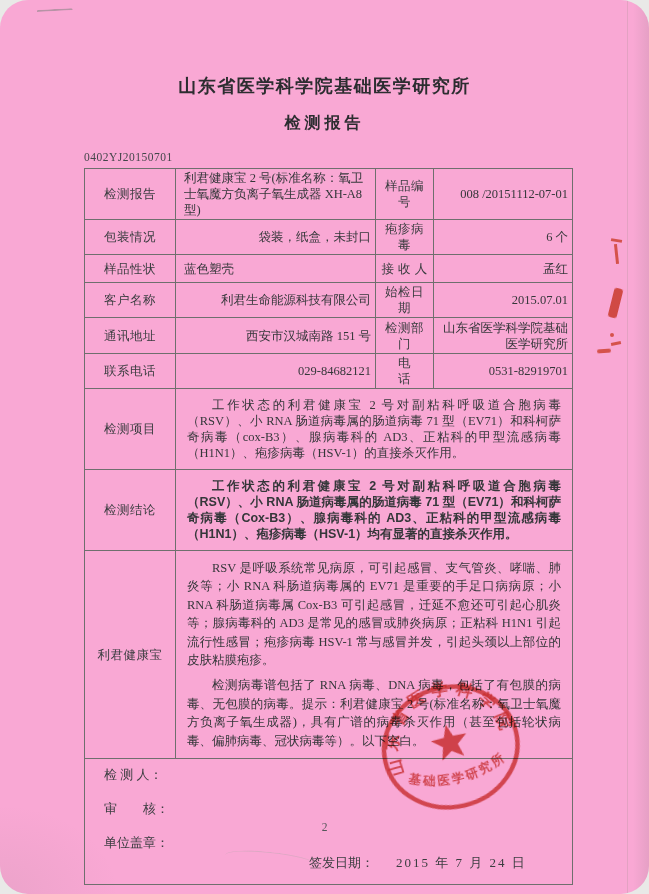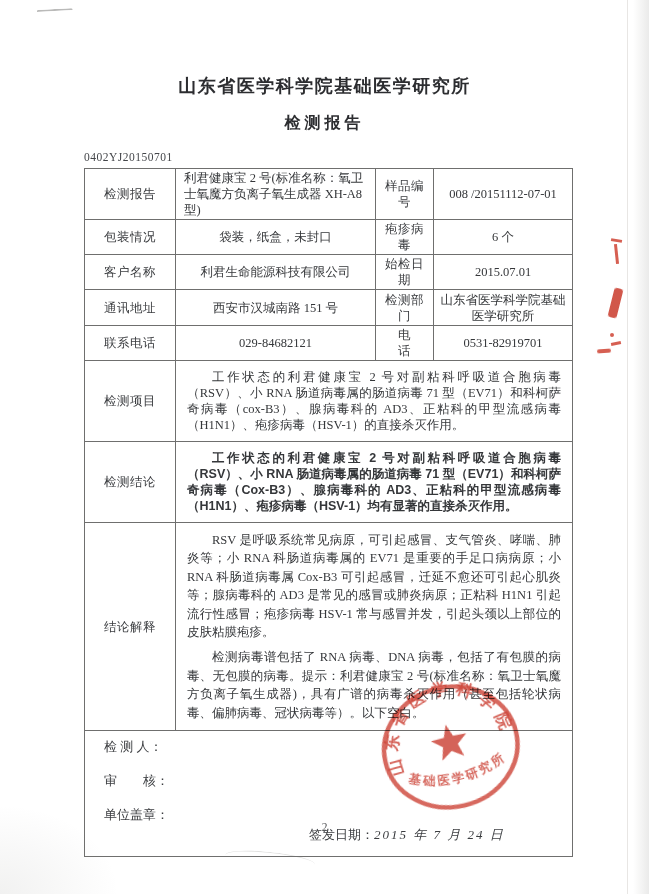--- a/index.html
+++ b/index.html
@@ -1,21 +1,22 @@
 <!DOCTYPE html>
 <html lang="zh"><head>
 <meta charset="utf-8">
 <style>
   html,body{margin:0;padding:0;background:#e9e9e7;}
   .page{
     position:relative;width:649px;height:894px;margin:0 auto;
-    background:#ffffff;
+    background:#f9a8d4;
     overflow:hidden;
     font-family:"Liberation Serif","DejaVu Serif",serif;
     color:#35373a;
+    border-radius:28px;
   }
   
   .page::after{content:"";position:absolute;right:0;top:0;width:16px;height:100%;
     background:linear-gradient(to right,rgba(0,0,0,0),rgba(110,110,105,.14));pointer-events:none;}
   .paper-edge-line{position:absolute;left:627px;top:0;width:1px;height:100%;background:rgba(150,140,130,.22);}
   .corner-shade{position:absolute;left:0;bottom:0;width:120px;height:90px;
     background:radial-gradient(ellipse at bottom left,rgba(120,120,115,.10),rgba(0,0,0,0) 70%);}
   .staple{position:absolute;left:37px;top:9px;width:36px;height:7px;
     border-top:2px solid rgba(130,130,128,.55);transform:rotate(-3deg);border-radius:2px;}
   .crease{position:absolute;left:225px;top:852px;width:90px;height:14px;
@@ -25,31 +26,31 @@
     font-size:18px;font-weight:bold;letter-spacing:1.5px;color:#2c2d30;}
   .subtitle{position:absolute;top:113px;left:0;width:100%;text-align:center;
     font-size:16px;font-weight:bold;letter-spacing:4px;color:#2c2d30;}
   .doc-number{position:absolute;top:151px;left:84px;font-size:11.5px;letter-spacing:.5px;color:#44464a;}
 
   table.report{position:absolute;top:168px;left:84px;width:488px;
     border-collapse:collapse;table-layout:fixed;}
   table.report td{border:1px solid #6f6f6e;font-size:12.5px;vertical-align:middle;
     padding:1px 4px;line-height:16px;}
   td.lab{text-align:center;color:#3b3d40;letter-spacing:.5px;}
-  td.val{text-align:center;}
+  td.val{text-align:right;}
   td.val.left{text-align:left;padding-left:8px;}
   td.wrap2{line-height:15px;padding:2px 6px;}
   td.longtext{text-align:justify;padding:3px 9px;line-height:16.5px;font-size:12.4px;}
   td.longtext p{margin:7px;text-indent:2em;}
   td.conclusion-cell{font-weight:bold;line-height:17px;font-family:"Liberation Sans","DejaVu Sans",sans-serif;font-size:12.2px;}
   td.explain-cell p{line-height:18.4px;}
   td.sig-cell{position:relative;padding:0;}
   .sig-label{position:absolute;left:19px;font-size:13px;color:#3b3d40;white-space:pre;}
   .issue-line{position:absolute;font-size:13px;color:#3b3d40;white-space:nowrap;}
-  .issue-date{letter-spacing:2px;font-style:italic;}
+  .issue-date{margin-left:22px;letter-spacing:2px;}
 
   .page-number{position:absolute;top:821px;left:0;width:649px;text-align:center;
     font-size:11.5px;color:#55575a;}
 
   
   .stamp{position:absolute;left:376px;top:680px;width:150px;height:136px;
     transform:rotate(-13deg);opacity:.92;mix-blend-mode:multiply;filter:blur(.3px);z-index:5;}
 
   
   .frag{position:absolute;filter:blur(.4px);opacity:.85;}
@@ -91,20 +92,26 @@
       <td class="lab">样品编号</td>
       <td class="val">008 /20151112-07-01</td>
     </tr>
     <tr style="height:27px">
       <td class="lab">包装情况</td>
       <td class="val">袋装，纸盒，未封口</td>
       <td class="lab">疱疹病毒</td>
       <td class="val">6 个</td>
     </tr>
     <tr style="height:28px">
+      <td class="lab">样品性状</td>
+      <td class="val left">蓝色塑壳</td>
+      <td class="lab">接 收 人</td>
+      <td class="val">孟红</td>
+    </tr>
+    <tr style="height:28px">
       <td class="lab">客户名称</td>
       <td class="val">利君生命能源科技有限公司</td>
       <td class="lab">始检日期</td>
       <td class="val">2015.07.01</td>
     </tr>
     <tr style="height:36px">
       <td class="lab">通讯地址</td>
       <td class="val">西安市汉城南路 151 号</td>
       <td class="lab">检测部门</td>
       <td class="val wrap2">山东省医学科学院基础医学研究所</td>
@@ -125,21 +132,21 @@
     </tr>
 
     <tr style="height:70px">
       <td class="lab">检测结论</td>
       <td class="longtext conclusion-cell" colspan="3">
         <p>工作状态的利君健康宝 2 号对副粘科呼吸道合胞病毒（RSV）、小 RNA 肠道病毒属的肠道病毒 71 型（EV71）和科柯萨奇病毒（Cox-B3）、腺病毒科的 AD3、正粘科的甲型流感病毒（H1N1）、疱疹病毒（HSV-1）均有显著的直接杀灭作用。</p>
       </td>
     </tr>
 
     <tr style="height:154px">
-      <td class="lab">结论解释</td>
+      <td class="lab">利君健康宝</td>
       <td class="longtext explain-cell" colspan="3">
         <p>RSV 是呼吸系统常见病原，可引起感冒、支气管炎、哮喘、肺炎等；小 RNA 科肠道病毒属的 EV71 是重要的手足口病病原；小 RNA 科肠道病毒属 Cox-B3 可引起感冒，迁延不愈还可引起心肌炎等；腺病毒科的 AD3 是常见的感冒或肺炎病原；正粘科 H1N1 引起流行性感冒；疱疹病毒 HSV-1 常与感冒并发，引起头颈以上部位的皮肤粘膜疱疹。</p>
         <p>检测病毒谱包括了 RNA 病毒、DNA 病毒，包括了有包膜的病毒、无包膜的病毒。提示：利君健康宝 2 号(标准名称：氧卫士氧魔方负离子氧生成器)，具有广谱的病毒杀灭作用（甚至包括轮状病毒、偏肺病毒、冠状病毒等）。以下空白。</p>
       </td>
     </tr>
 
     <tr style="height:126px">
       <td class="sig-cell" colspan="4">
         <div class="sig-label" style="top:8px">检 测 人：</div>
         <div class="sig-label" style="top:42px">审　　核：</div>

